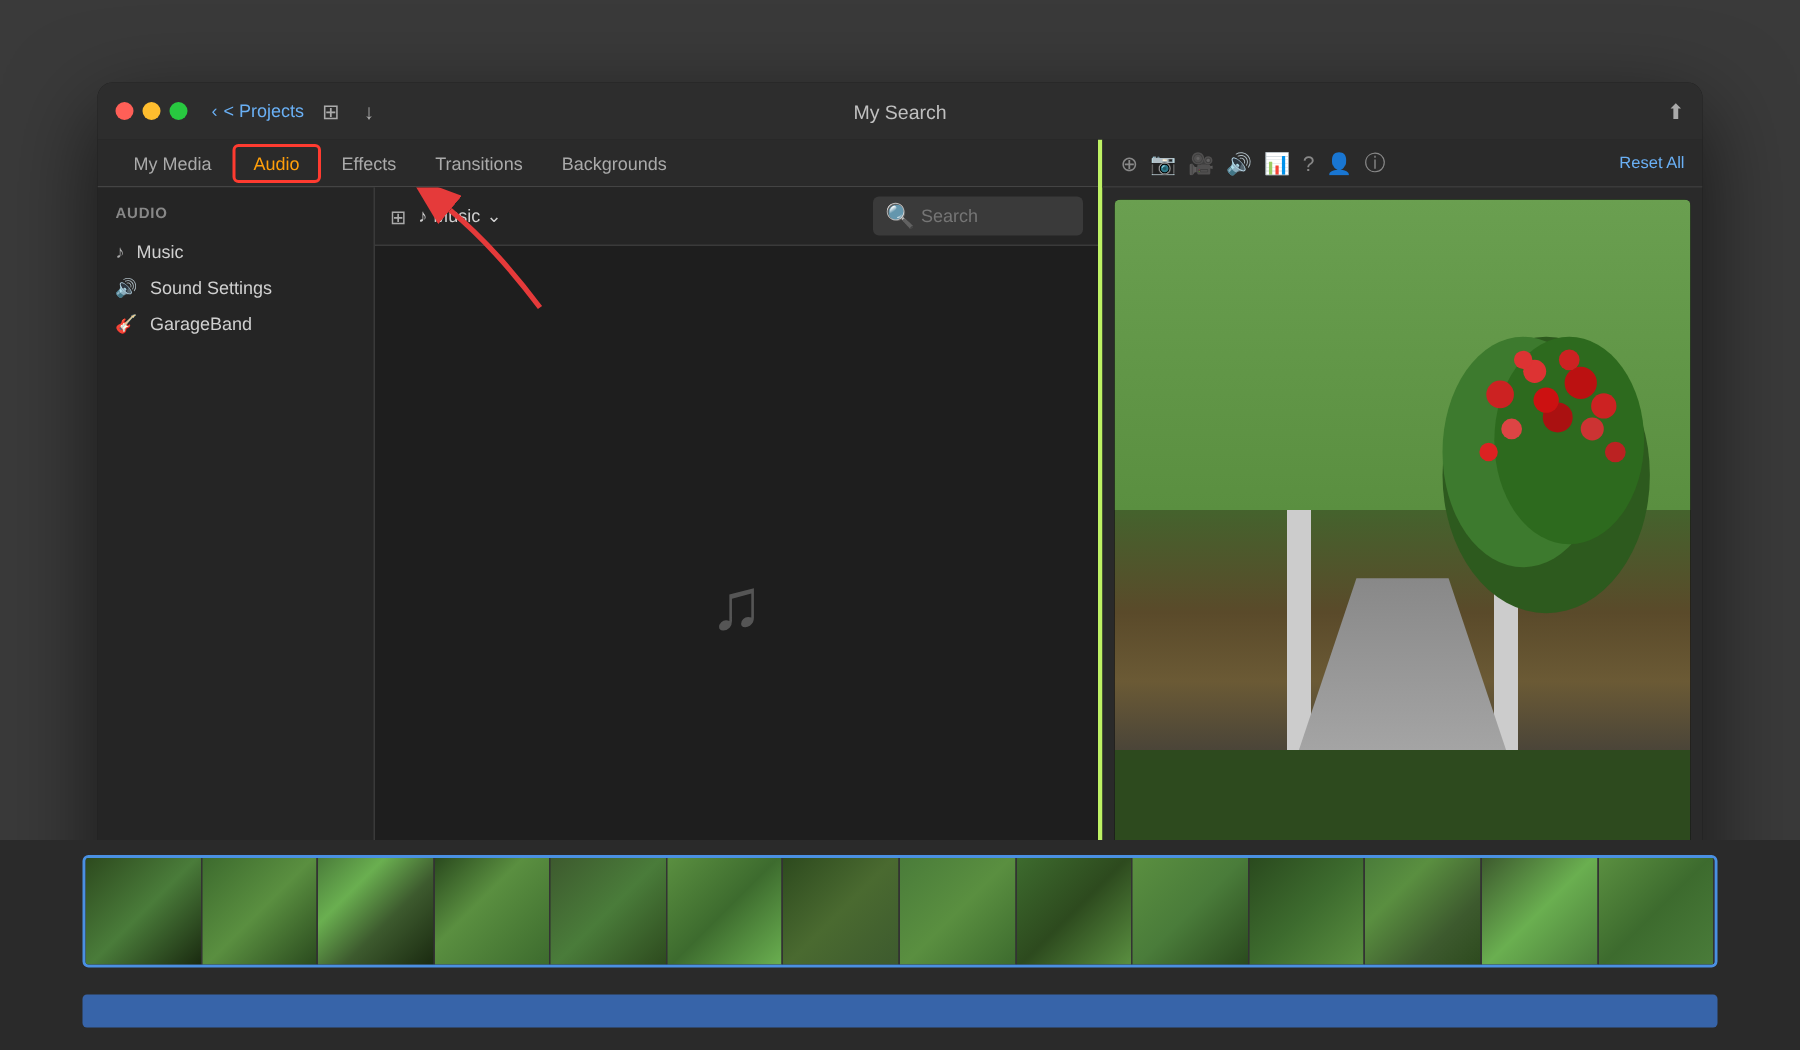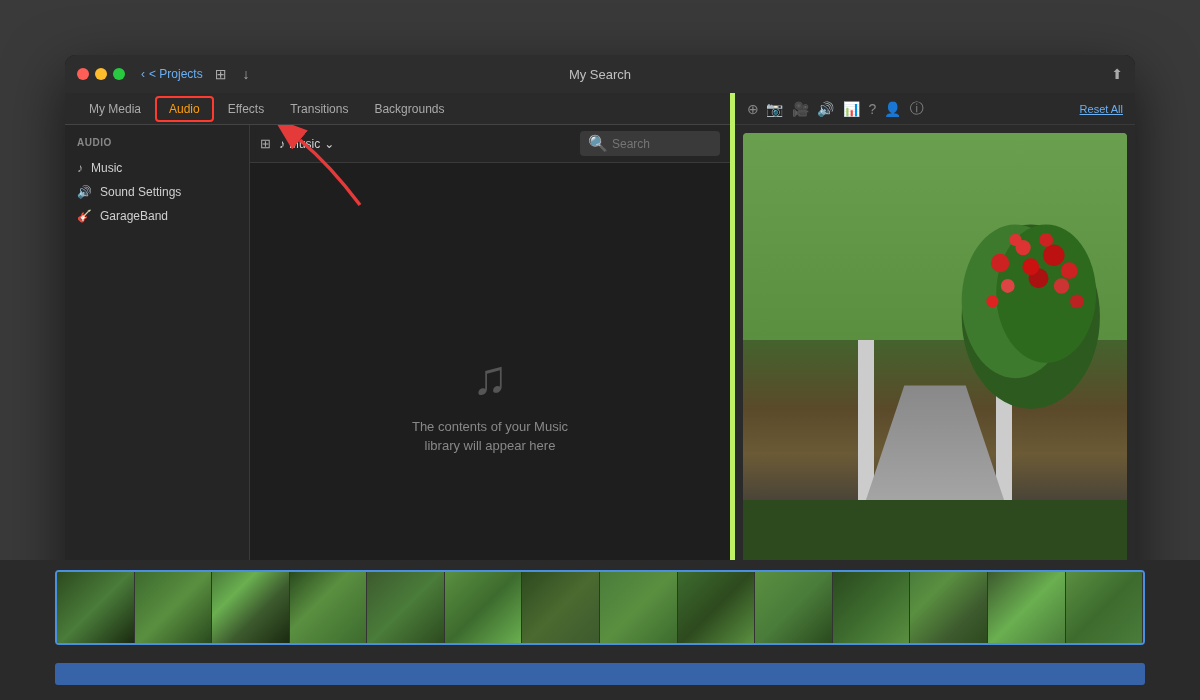--- a/index.html
+++ b/index.html
@@ -98,21 +98,21 @@
       display: flex;
       flex: 1;
       min-height: 0;
     }
 
     
     .left-panel {
       width: 670px;
       display: flex;
       flex-direction: column;
-      border-right: 5px solid #bef264;
+      border-right: 3px solid #bef264;
     }
 
     
     .tab-bar {
       background: #2a2a2a;
       display: flex;
       align-items: center;
       height: 32px;
       padding: 0 12px;
       gap: 2px;
@@ -279,21 +279,20 @@
     }
     .pt-icon {
       color: #888;
       font-size: 14px;
       cursor: pointer;
     }
     .reset-all {
       color: #6ab0f5;
       font-size: 11px;
       cursor: pointer;
-      text-decoration: underline;
     }
 
     .video-preview {
       flex: 1;
       background: #000;
       margin: 8px;
       border-radius: 4px;
       overflow: hidden;
       position: relative;
     }
@@ -565,24 +564,20 @@
               </div>
             </div>
             <div class="search-box">
               <span>🔍</span>
               <input type="text" placeholder="Search" style="">
             </div>
           </div>
 
           <div class="empty-state">
             <div class="music-note-icon">♫</div>
-            <div class="empty-state-text">
-              <span>The contents of your Music</span><br>
-              <span>library will appear here</span>
-            </div>
           </div>
         </div>
       </div>
 
       <div class="timeline-area">
         <span class="timecode">
           <span class="current">00:09</span>
           <span> / </span>
           <span>00:09</span>
         </span>

